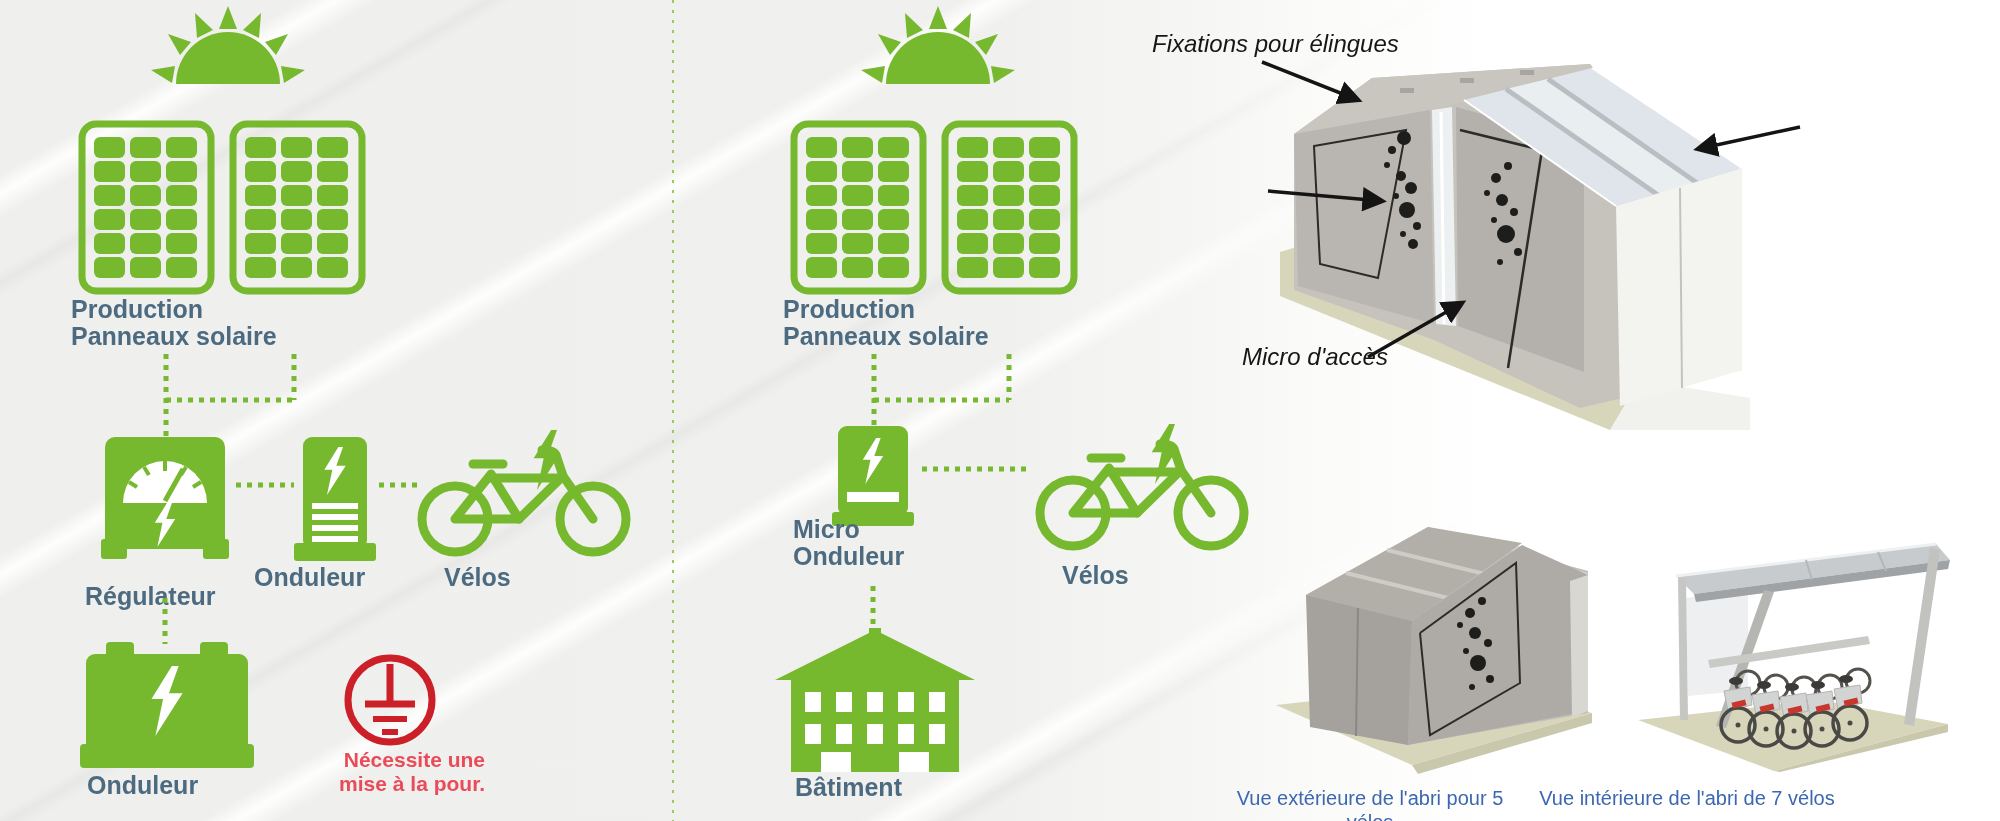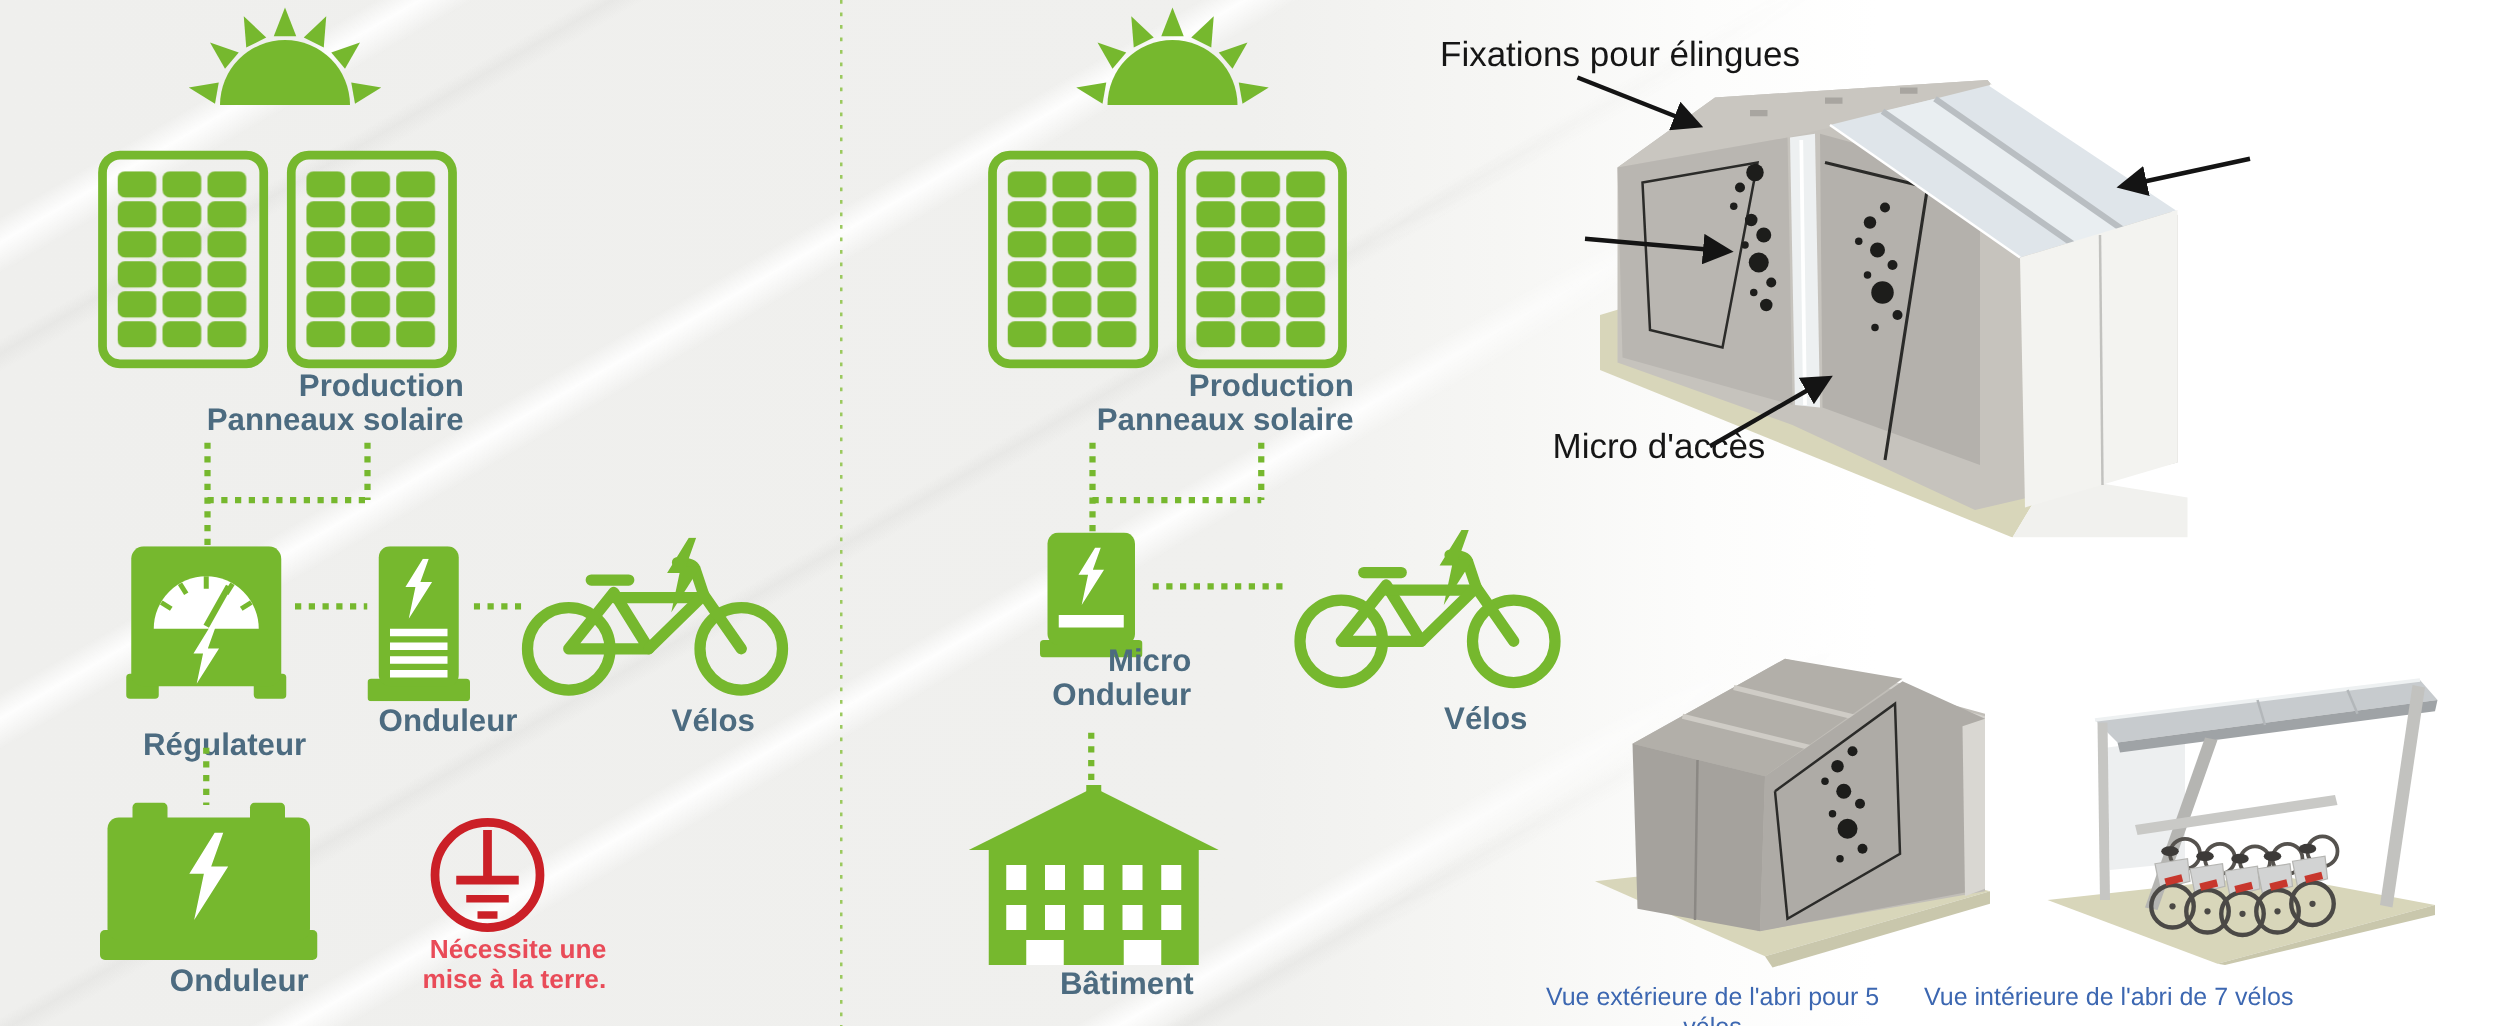--- a/index.html
+++ b/index.html
@@ -6,23 +6,23 @@
   .canvas{position:relative;width:2000px;height:821px;overflow:hidden;
     background:linear-gradient(90deg,#efefed 0%,#f0f0ee 50%,#f6f6f4 60%,#fcfcfb 68%,#ffffff 75%);
     font-family:"Liberation Sans",sans-serif;}
   .streaks{position:absolute;inset:0;pointer-events:none;
     background:
       repeating-linear-gradient(150deg, rgba(255,255,255,0) 0px, rgba(255,255,255,0) 150px, rgba(255,255,255,.9) 168px, rgba(255,255,255,0) 190px, rgba(255,255,255,0) 330px),
       repeating-linear-gradient(150deg, rgba(110,110,110,0) 0px, rgba(110,110,110,0) 235px, rgba(110,110,110,.05) 245px, rgba(110,110,110,0) 258px, rgba(110,110,110,0) 470px);
     -webkit-mask-image:linear-gradient(90deg,#000 54%,transparent 74%);
             mask-image:linear-gradient(90deg,#000 54%,transparent 74%);}
   .abs{position:absolute}
-  .lbl{position:absolute;font-weight:700;font-size:25px;line-height:27px;color:#4c6b80;text-align:right}
+  .lbl{position:absolute;font-weight:700;font-size:25px;line-height:27px;color:#4c6b80;text-align:left}
   .note{position:absolute;font-weight:700;font-size:21px;line-height:24px;color:#e94b58;text-align:right}
-  .ann{position:absolute;font-size:28px;line-height:24px;color:#161616}
+  .ann{position:absolute;font-style:italic;font-size:24px;line-height:24px;color:#161616}
   .cap{position:absolute;font-size:20px;line-height:24px;color:#3c67b1;text-align:center}
 </style>
 </head>
 <body>
 
 <div class="canvas">
   <div class="streaks"></div>
 
   <svg width="0" height="0" style="position:absolute" aria-hidden="true">
     <defs>
@@ -184,21 +184,21 @@
   <svg class="abs" style="left:80px;top:642px" width="174" height="128">
       <use href="#sym-battery"></use>
     </svg>
   <div class="lbl" style="left:87px;top:772px;width:160px">Onduleur</div>
 
   <svg class="abs" style="left:338px;top:650px" width="104" height="104">
       <use href="#sym-ground"></use>
     </svg>
   <div class="note" style="left:295px;top:748px;width:190px">
     <div>Nécessite une</div>
-    <div>mise à la terre.</div>
+    <div>mise à la pour.</div>
   </div>
 
   <svg class="abs" style="left:856px;top:2px" width="164" height="82">
       <use href="#sym-sun"></use>
     </svg>
   <svg class="abs" style="left:790px;top:120px" width="137" height="175">
       <use href="#sym-panel"></use>
     </svg>
   <svg class="abs" style="left:941px;top:120px" width="137" height="175">
       <use href="#sym-panel"></use>

